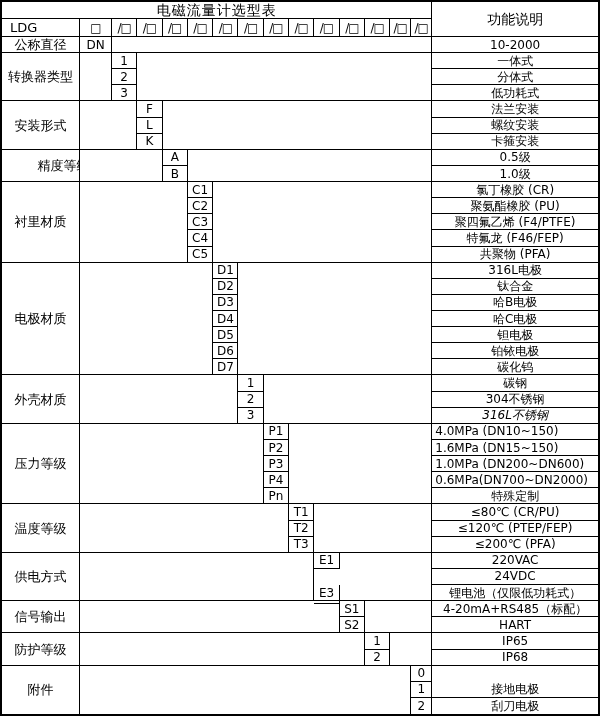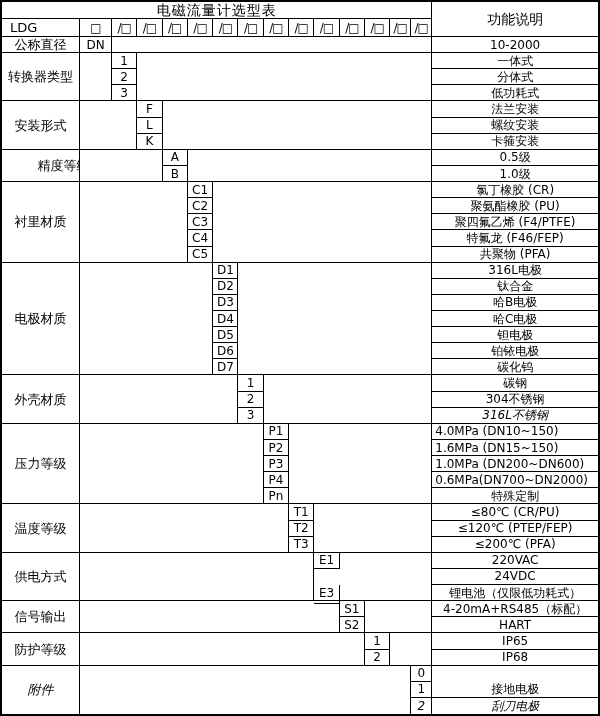--- a/index.html
+++ b/index.html
@@ -14,21 +14,21 @@
     font-family:"DejaVu Sans","Liberation Sans",sans-serif;
     font-size:12px;
   }
   .c{
     border-right:1px solid var(--border);
     border-bottom:1px solid var(--border);
     display:flex; align-items:center; justify-content:center;
     overflow:hidden; white-space:nowrap; line-height:1; min-width:0; min-height:0;
   }
   .no-r{border-right:none;}
-  .no-b{border-bottom:none;font-style:italic;}
+  .no-b{border-bottom:none;}
   .left{justify-content:flex-start;}
   .pl8{padding-left:8px;}
   .pl3{padding-left:3px;}
   .fs13{font-size:13px;}
   .fs14{font-size:14px;}
   .title-cell{letter-spacing:1px;}
   .box-cell{font-size:12px;letter-spacing:-1px;}
 </style>
 </head>
 <body>

